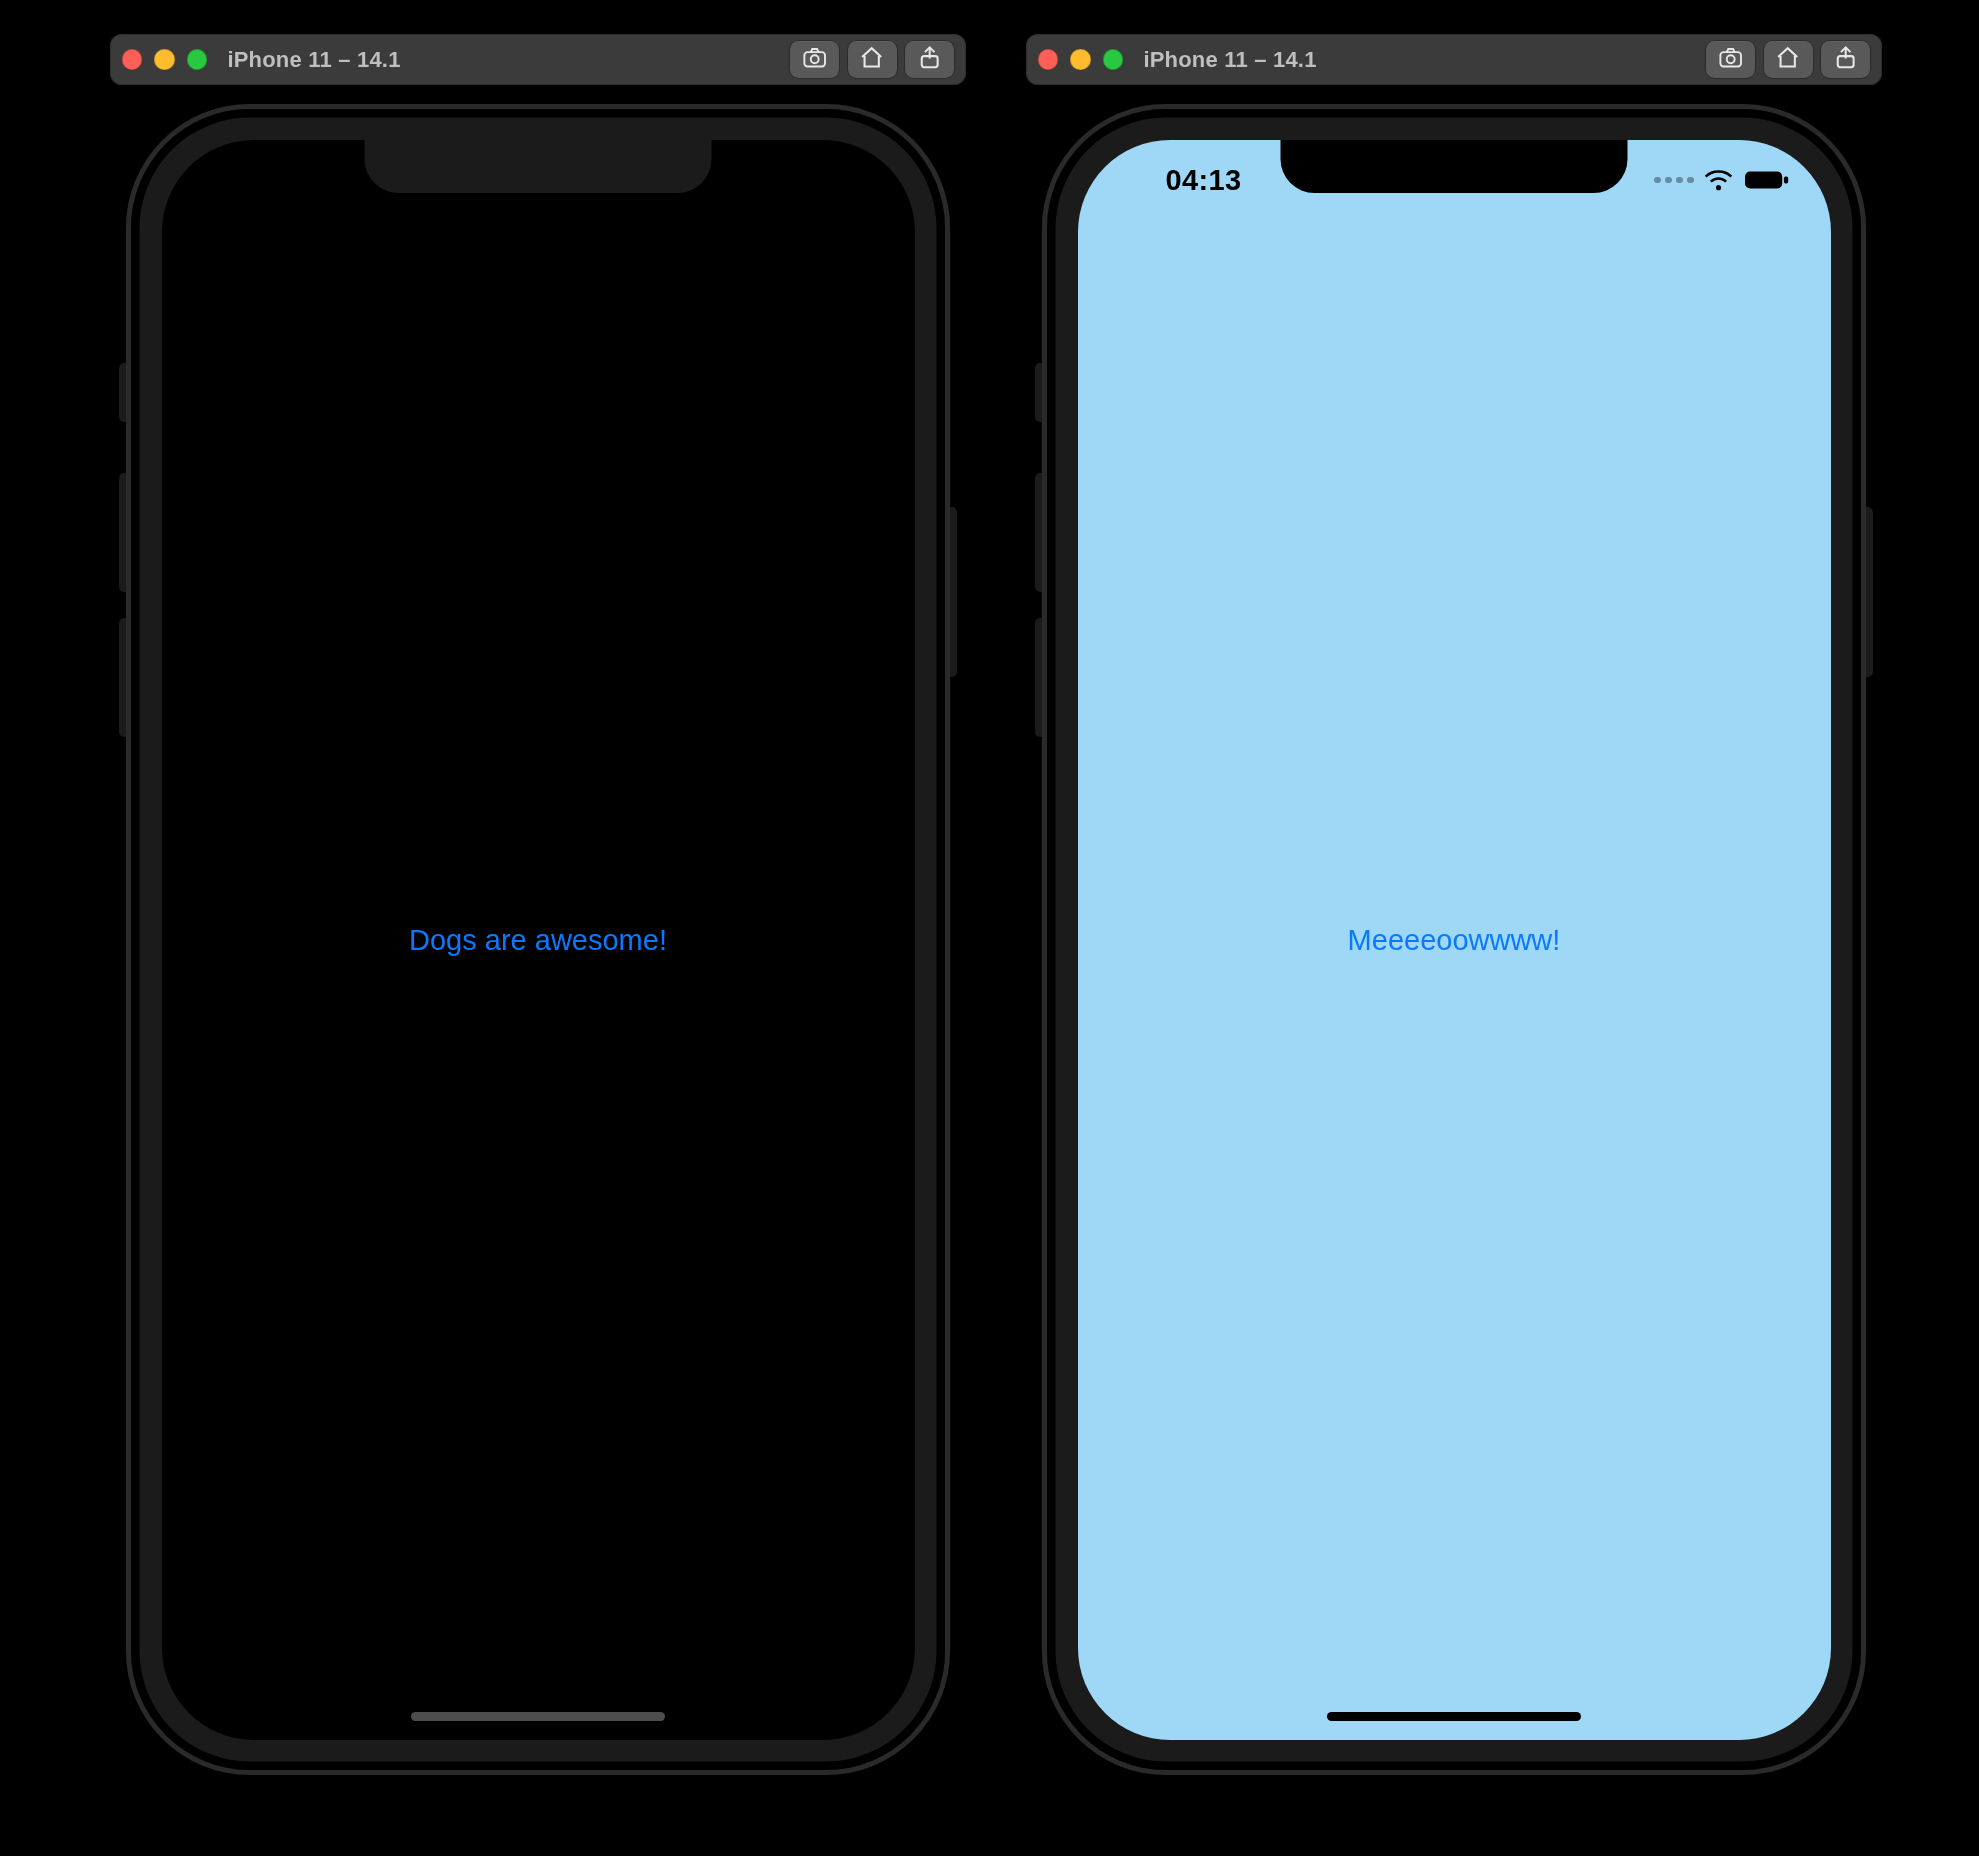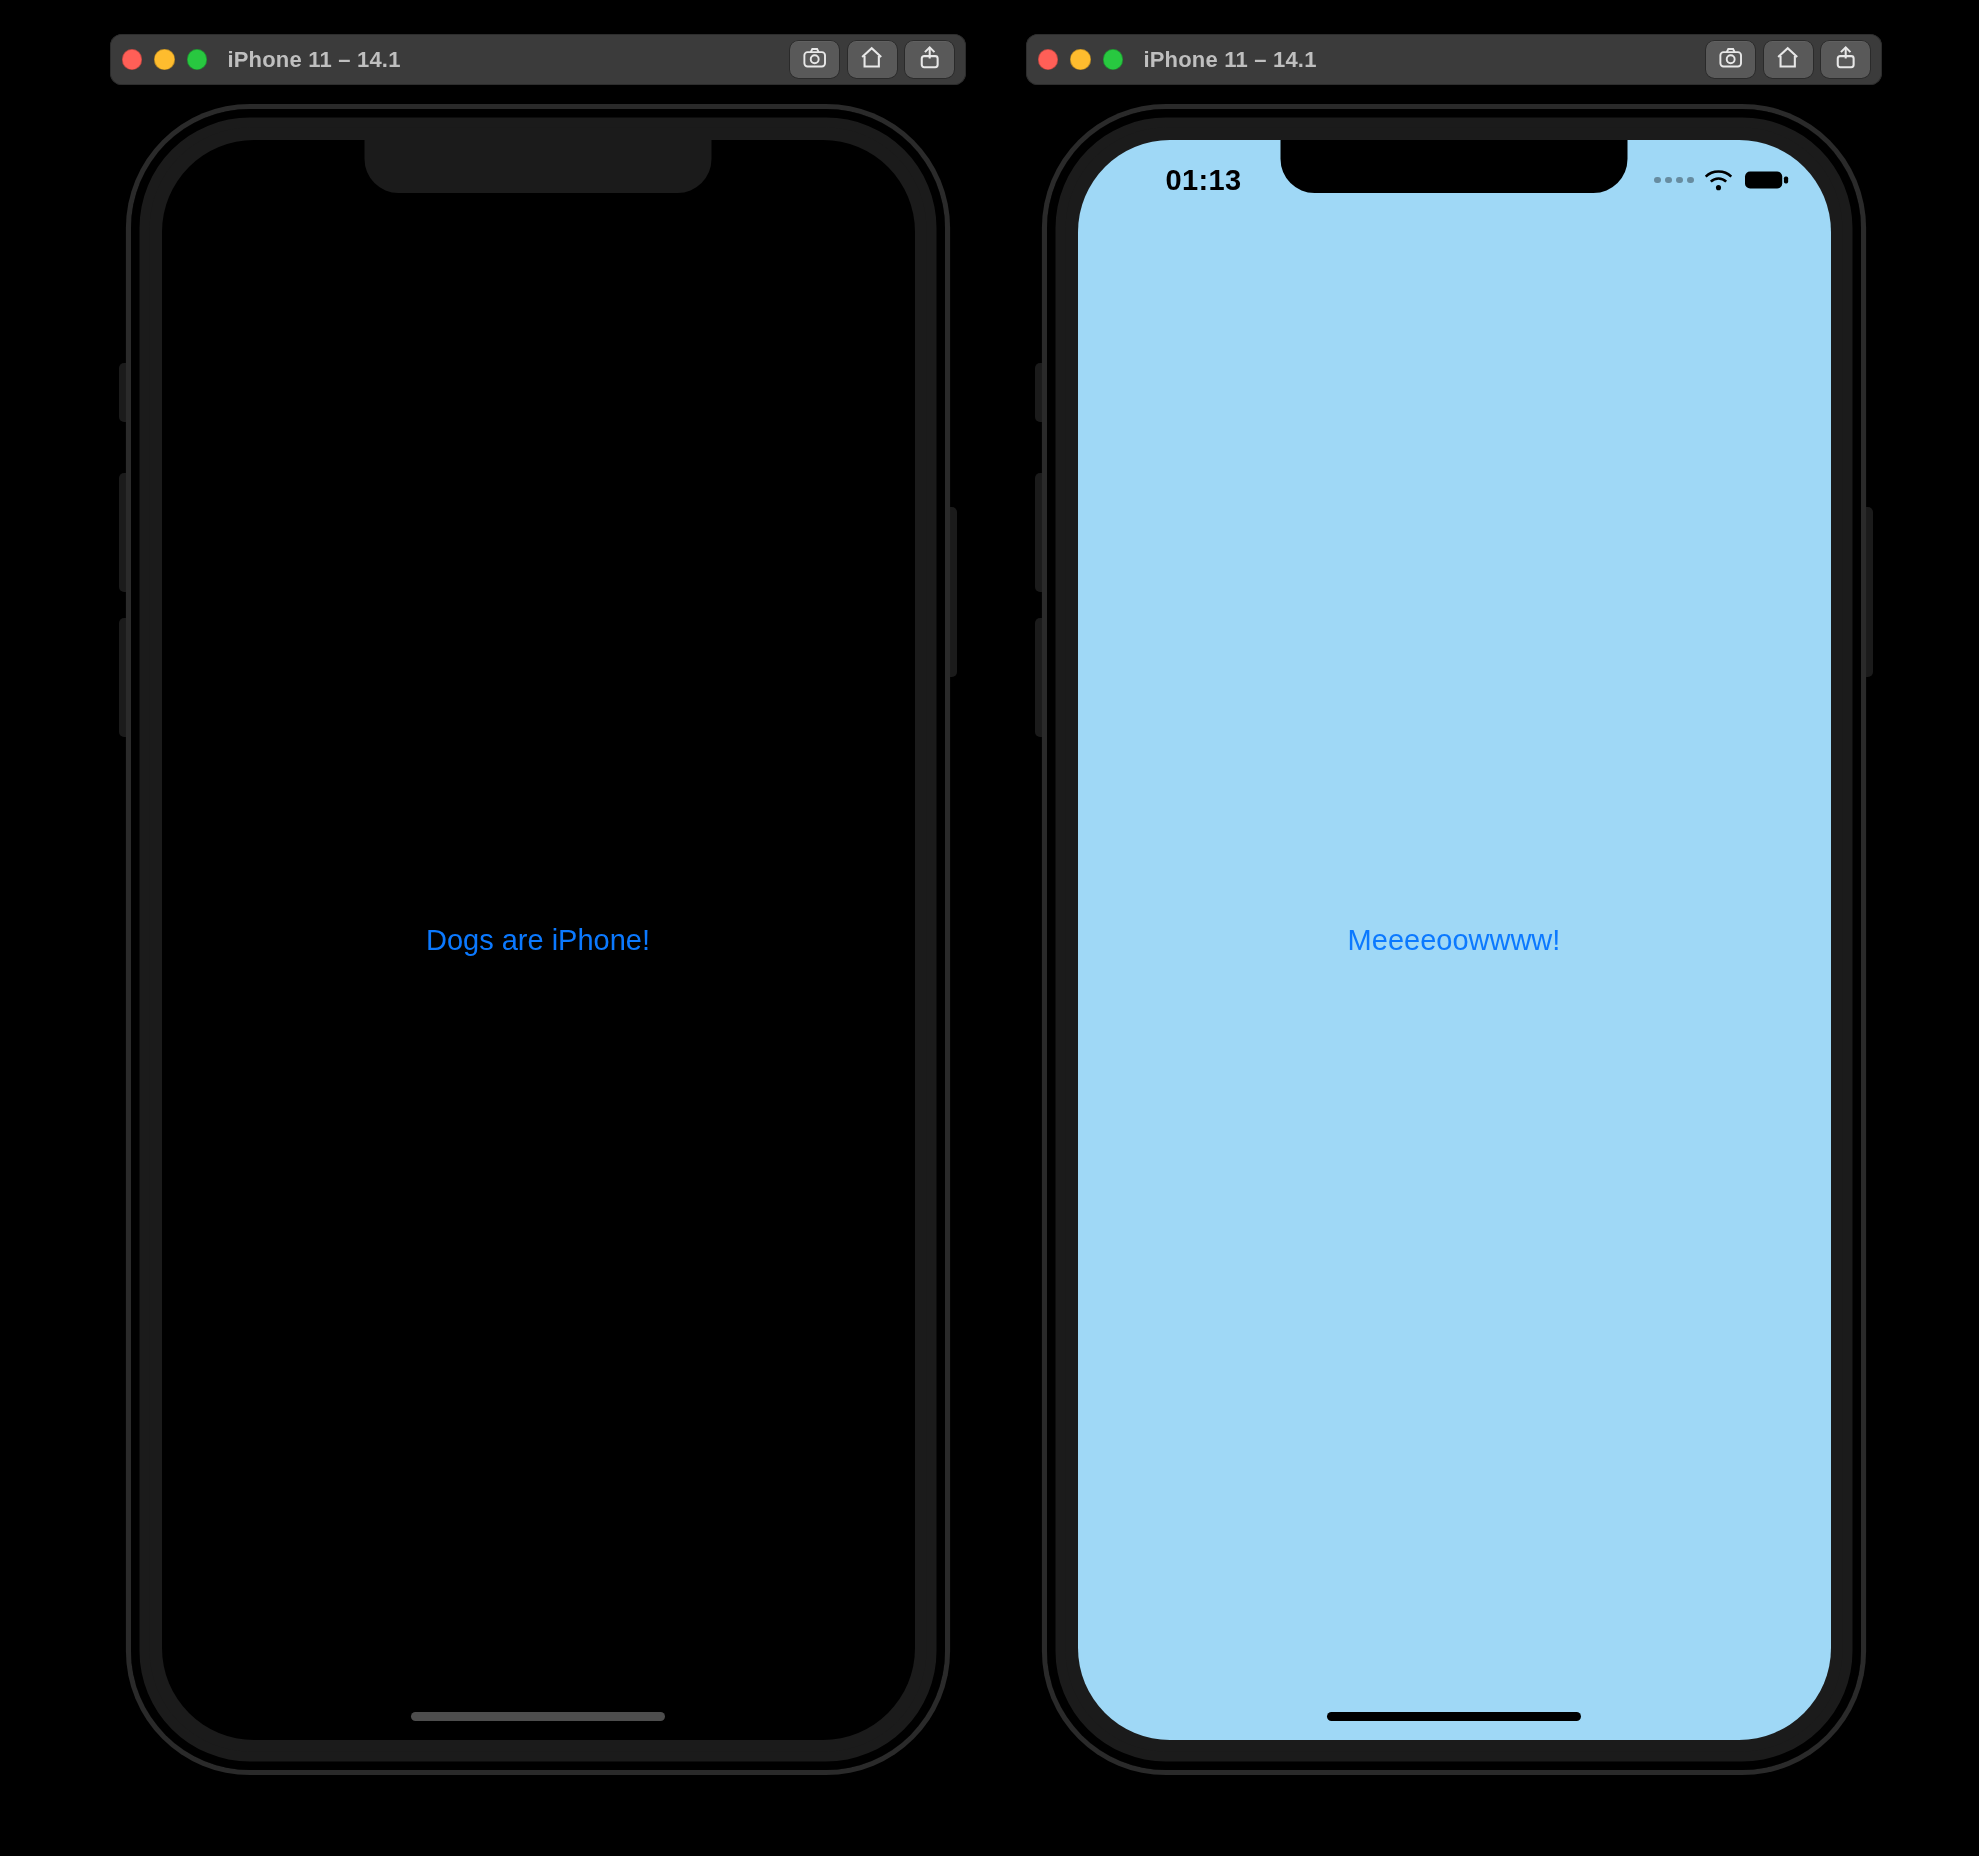--- a/index.html
+++ b/index.html
@@ -213,21 +213,21 @@
     </div>
 
     <div class="phone-wrap">
       <div class="sidebtn sb-l1"></div>
       <div class="sidebtn sb-l2"></div>
       <div class="sidebtn sb-l3"></div>
       <div class="sidebtn sb-r1"></div>
       <div class="phone">
         <div class="screen dark">
           <div class="notch"></div>
-          <div class="center-label">Dogs are iPhone!</div>
+          <div class="center-label">Dogs are awesome!</div>
           <div class="home-ind"></div>
         </div>
       </div>
     </div>
   </div>
 
   <div class="sim right">
     <div class="titlebar">
       <div class="traffic">
         <div class="dot red"></div>
@@ -268,21 +268,21 @@
     <div class="phone-wrap">
       <div class="sidebtn sb-l1"></div>
       <div class="sidebtn sb-l2"></div>
       <div class="sidebtn sb-l3"></div>
       <div class="sidebtn sb-r1"></div>
       <div class="phone">
         <div class="screen light">
           <div class="notch"></div>
 
           <div class="statusbar">
-            <div class="status-time">01:13</div>
+            <div class="status-time">04:13</div>
             <div class="status-spacer"></div>
             <div class="status-right">
               <div class="sig-dots">
                 <span></span>
                   <span></span>
                   <span></span>
                   <span></span>
               </div>
               <div class="wifi-ic">
                 <svg viewBox="0 0 34 28">

